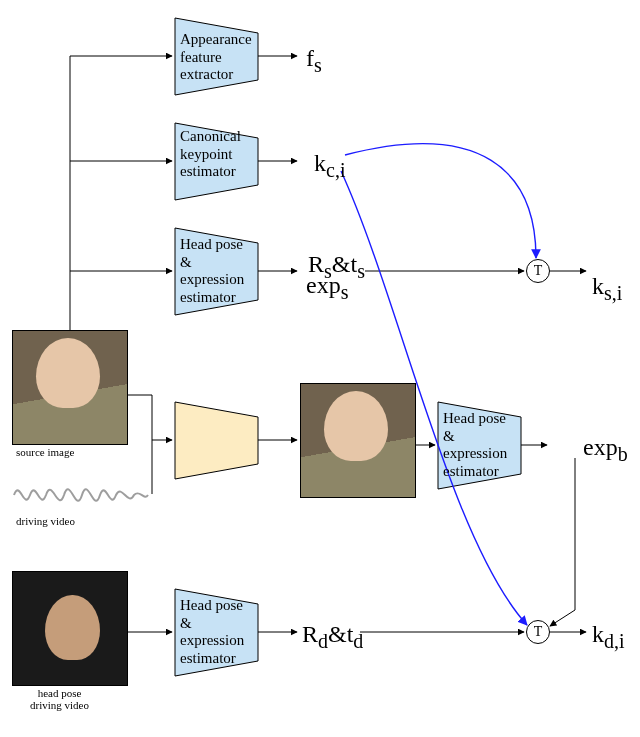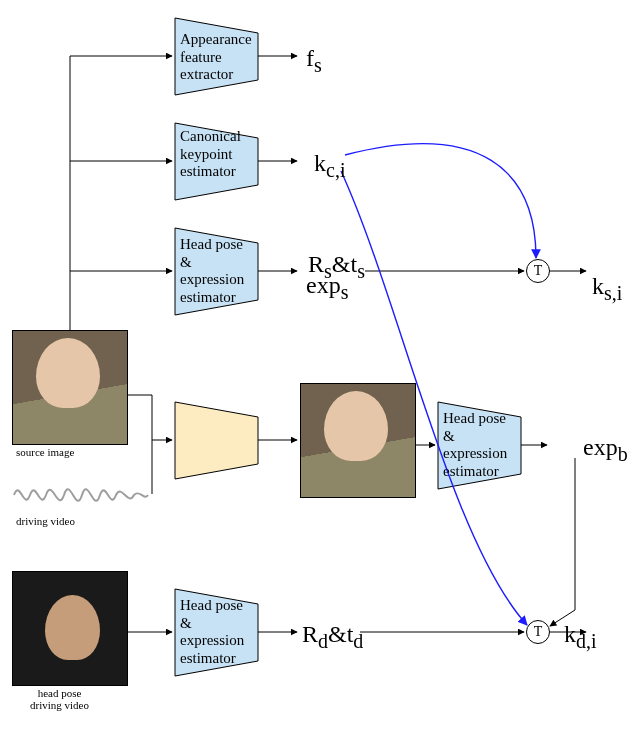--- a/index.html
+++ b/index.html
@@ -107,21 +107,21 @@
       <span>T</span>
     </div>
 
 <div class="var" style="left:306px;top:45px">f<sub>s</sub></div>
 <div class="var" style="left:314px;top:150px">k<sub>c,i</sub></div>
 <div class="var" style="left:308px;top:251px">R<sub>s</sub>&amp;t<sub>s</sub></div>
 <div class="var" style="left:306px;top:272px">exp<sub>s</sub></div>
 <div class="var" style="left:583px;top:434px">exp<sub>b</sub></div>
 <div class="var" style="left:302px;top:621px">R<sub>d</sub>&amp;t<sub>d</sub></div>
 <div class="var" style="left:592px;top:273px">k<sub>s,i</sub></div>
-<div class="var" style="left:564px;top:621px">k<sub>d,i</sub></div>
+<div class="var" style="left:592px;top:621px">k<sub>d,i</sub></div>
 
 <div class="src-img"></div>
 <div class="gen-img"></div>
 <div class="hpv-img"></div>
 
 <div class="audio">
   <svg width="138" height="36">
     <path d="M2 18 C 8 2, 12 34, 18 18 C 24 2, 28 34, 34 18 C 40 0, 46 36, 52 18 C 58 -2, 64 38, 70 18 C 76 -2, 82 38, 88 18 C 94 2, 98 34, 104 18 C 110 6, 116 30, 122 18 C 128 12, 132 24, 136 18" fill="none" stroke="#9e9e9e" stroke-width="2"></path>
   </svg>
 </div>

